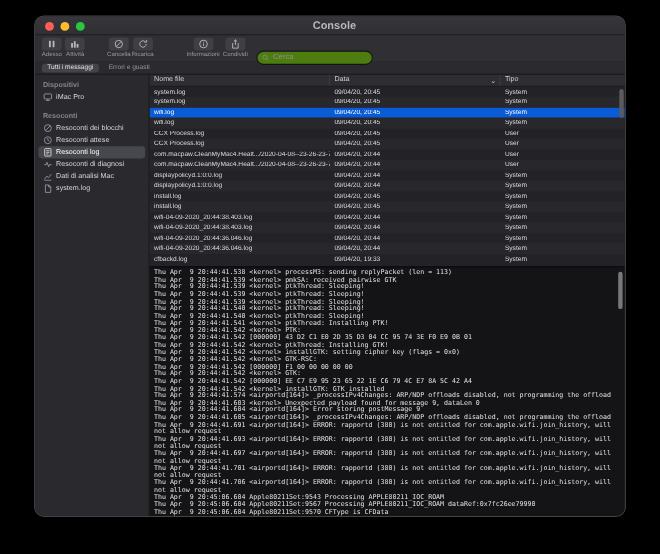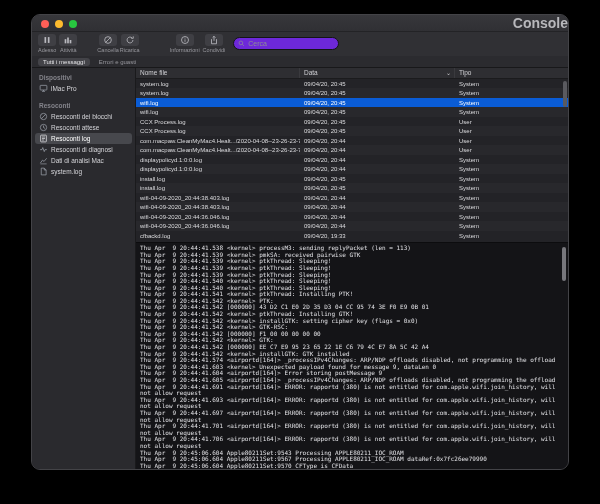--- a/index.html
+++ b/index.html
@@ -8,36 +8,36 @@
 
   .window {
     position:absolute; left:31px; top:14px; width:538px; height:456px;
     background:#232327; border-radius:9px; overflow:hidden;
     border:1px solid #434347;
     box-shadow:0 14px 34px rgba(0,0,0,.75);
   }
 
   
   .titlebar { position:relative; height:17px; background:linear-gradient(#37373b,#303034); border-bottom:1px solid #232326; }
-  .title { text-align:right; font-size:14px; font-weight:bold; color:#b8b8bc; line-height:17px;padding-left:8px; }
+  .title { text-align:center; font-size:10px; font-weight:bold; color:#b8b8bc; line-height:17px;padding-left:8px; }
   .traffic { position:absolute; left:9px; top:5px; display:flex; gap:6px; }
   .tl { width:8px; height:8px; border-radius:50%; display:inline-block; }
   .tl.red    { background:var(--traffic-red,#ff5f57); }
   .tl.yellow { background:var(--traffic-yellow,#febc2e); }
   .tl.green  { background:var(--traffic-green,#28c840); }
 
   
   .toolbar { height:24px; background:#303034; display:flex; align-items:flex-start; padding:2px 6px 0 6px; }
   .tbtn { display:flex; flex-direction:column; align-items:center; cursor:default; }
   .tbtn .ic { width:18px; height:12px; background:#3f3f44; border-radius:3px; color:#b9b9bf;
               display:flex; align-items:center; justify-content:center; }
   .tbtn .ic svg { width:10px; height:10px; display:block; }
   .tlabel { font-size:5.5px; color:#97979d; margin-top:1px; white-space:nowrap; }
   .ml2 { margin-left:3px; } .ml16 { margin-left:20px; } .ml30 { margin-left:30px; } .mlpair { margin-left:1px; }
-  .search { margin-left:8px; margin-top:3px; width:106px; height:13px; background:#6d28d9;
+  .search { margin-left:8px; margin-top:12px; width:106px; height:13px; background:#4d7c0f;
             border:1px solid #141416; border-radius:6.5px; display:flex; align-items:center; padding:0 4px; }
   .search svg { width:7px; height:7px; color:#8e8e93; flex:0 0 7px; }
   .sinput { flex:1; min-width:0; background:transparent; border:none; outline:none;
             font-size:7px; color:#ddd; font-family:"Liberation Sans",sans-serif; margin-left:3px; }
   .sinput::placeholder { color:#8e8e93; }
 
   
   .filterbar { height:12px; background:#2b2b2f; border-bottom:1px solid #18181a; display:flex; align-items:center; padding-left:6px; gap:4px; }
   .ftab { font-size:6px; color:#97979d; padding:1px 5px; border-radius:3px; white-space:nowrap; }
   .ftab.active { background:#434348; color:#e3e3e6; }

